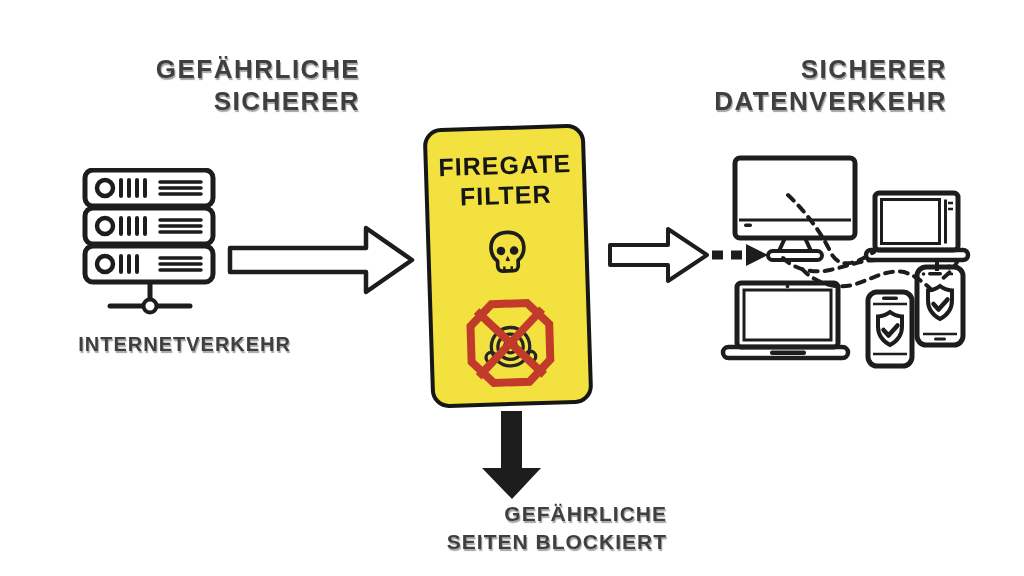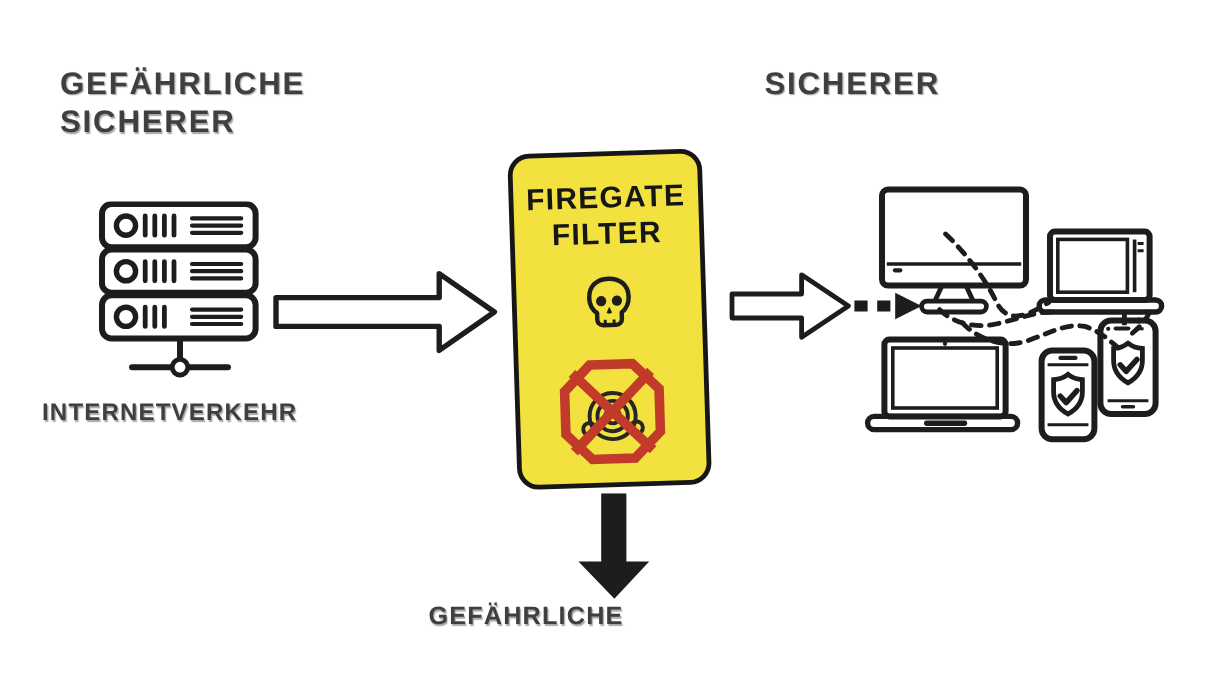--- a/index.html
+++ b/index.html
@@ -15,21 +15,21 @@
     background:var(--background);
     font-family:"Liberation Sans",sans-serif;
     position:relative;
     overflow:hidden;
   }
   .stage{position:absolute;inset:0;width:1024px;height:576px;}
   .abs{position:absolute;}
   .caption{
     font-weight:bold;
     color:var(--text);
-    text-align:left;
+    text-align:right;
     letter-spacing:1.5px;
     text-shadow:1px 1.5px 1px rgba(30,30,30,0.40);
     line-height:32px;
     font-size:26px;
     white-space:nowrap;
   }
   .caption-small{
     font-size:20px;
     line-height:20px;
     letter-spacing:1px;
@@ -127,20 +127,21 @@
       <path class="red-stroke" d="M13,13 L83,83 M83,13 L13,83" stroke-width="8.5" fill="none"></path>
     </svg>
   </div>
 
   <svg class="abs ink" style="left:605px;top:222px;" width="110" height="70" viewBox="0 0 110 70">
     <polygon points="5,23 63,23 63,7 102,33 63,59 63,43 5,43" fill="#ffffff" stroke="currentColor" stroke-width="4" stroke-linejoin="round"></polygon>
   </svg>
 
   <div class="abs caption" style="left:637px;top:53px;width:310px;">
     <div>SICHERER</div>
+    <div>DATENVERKEHR</div>
   </div>
 
   <svg class="abs ink" style="left:690px;top:138px;" width="320" height="252" viewBox="0 0 320 252">
 
     <g fill="none" stroke="currentColor" stroke-width="4" stroke-linecap="round" stroke-dasharray="8 7">
       <path d="M98,57 C112,70 130,92 140,113 S168,124 184,114"></path>
       <path d="M93,120 C104,131 122,136 140,132 S172,122 186,122"></path>
       <path d="M112,131 C126,146 148,152 166,146 S198,131 214,134 C227,138 236,147 242,152"></path>
       <path d="M268,122 C264,131 258,136 252,141"></path>
     </g>
@@ -195,15 +196,16 @@
       <path d="M243.5,166 l5,5.5 l9,-10" stroke-width="4.5" stroke-linecap="round" stroke-linejoin="round"></path>
     </g>
   </svg>
 
   <svg class="abs ink" style="left:479px;top:411px;" width="66" height="92" viewBox="0 0 66 92">
     <path d="M22,0 H43 V57 H62 L33,88 L3,57 H22 Z" fill="currentColor"></path>
   </svg>
 
   <div class="abs caption caption-bottom" style="left:357px;top:500px;width:310px;">
     <div>GEFÄHRLICHE</div>
+    <div>SEITEN BLOCKIERT</div>
   </div>
 
 </div>
 
 </body></html>

